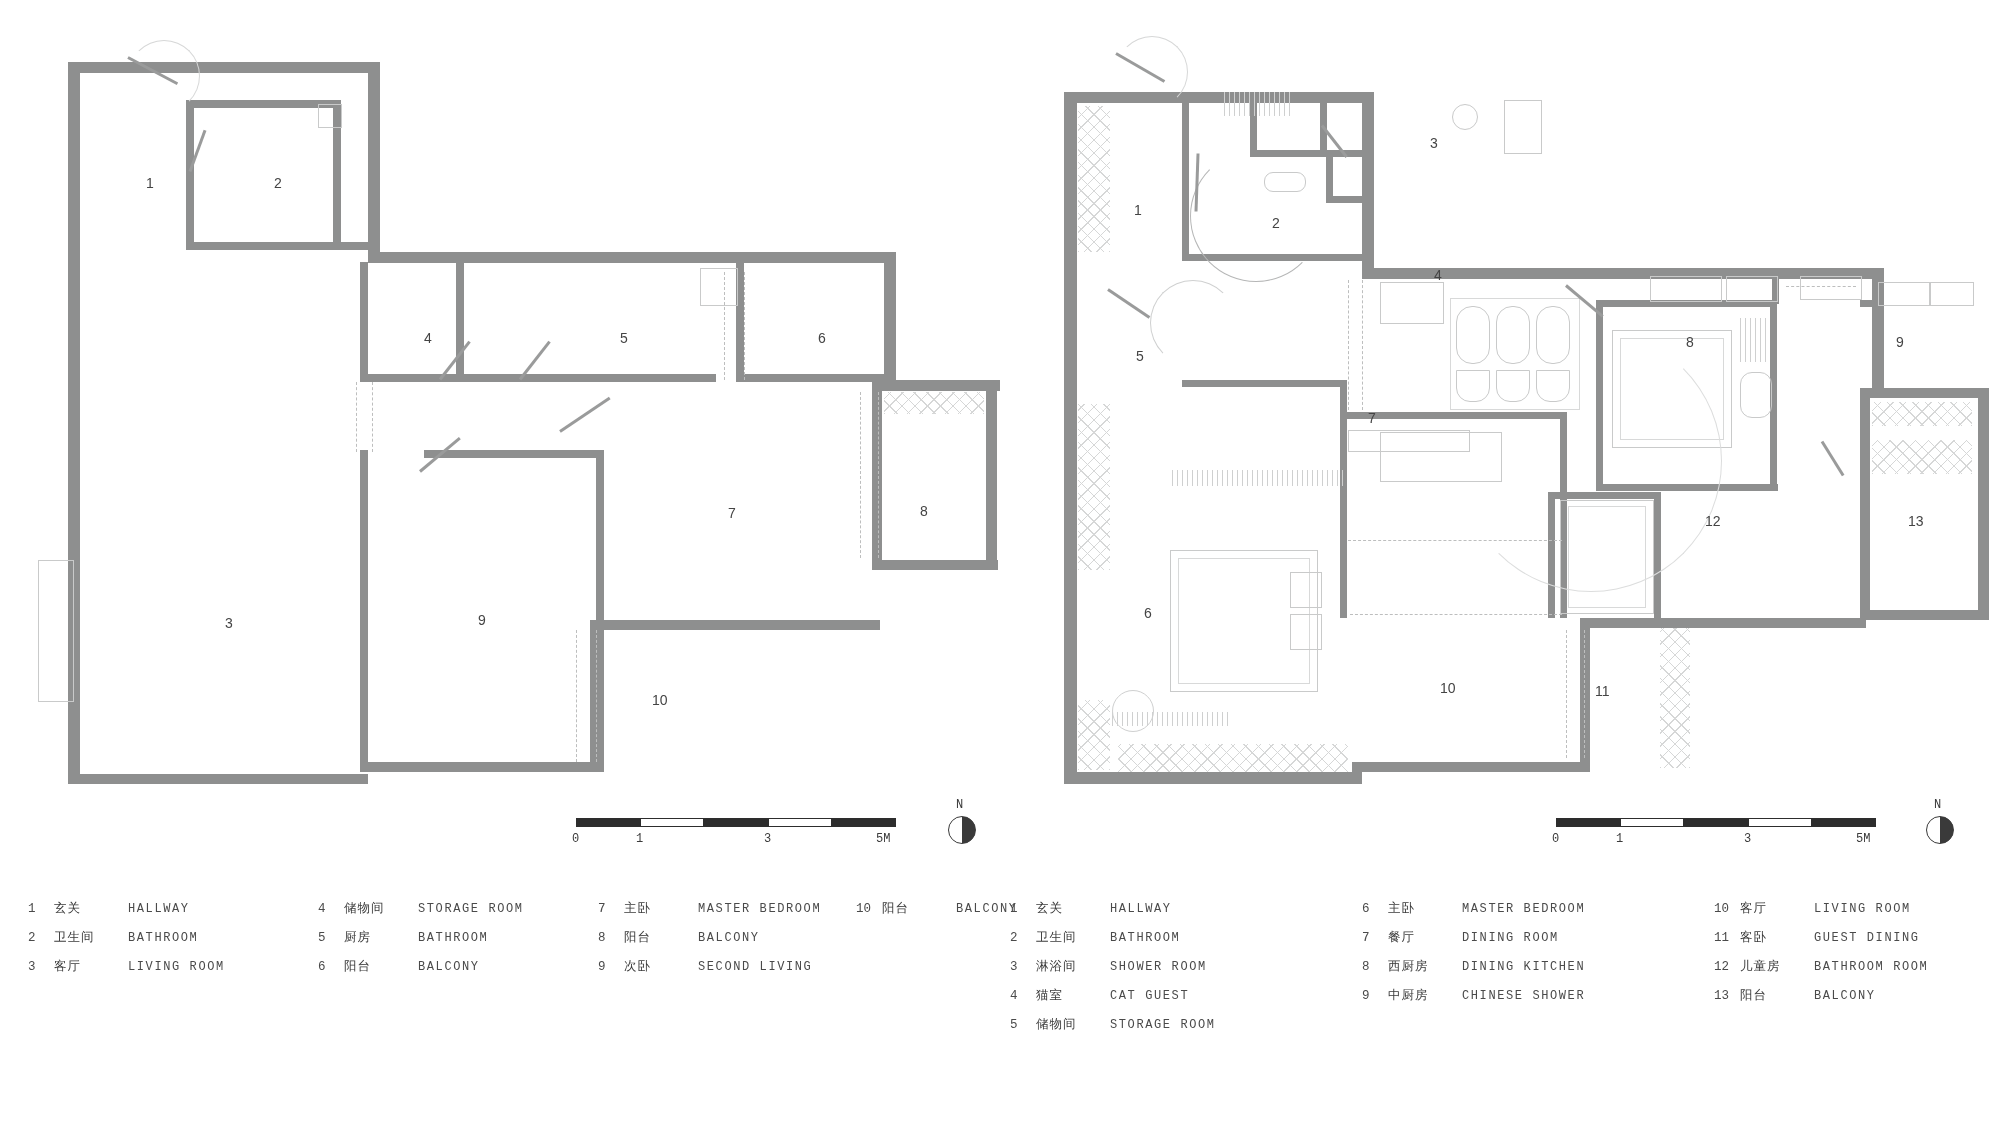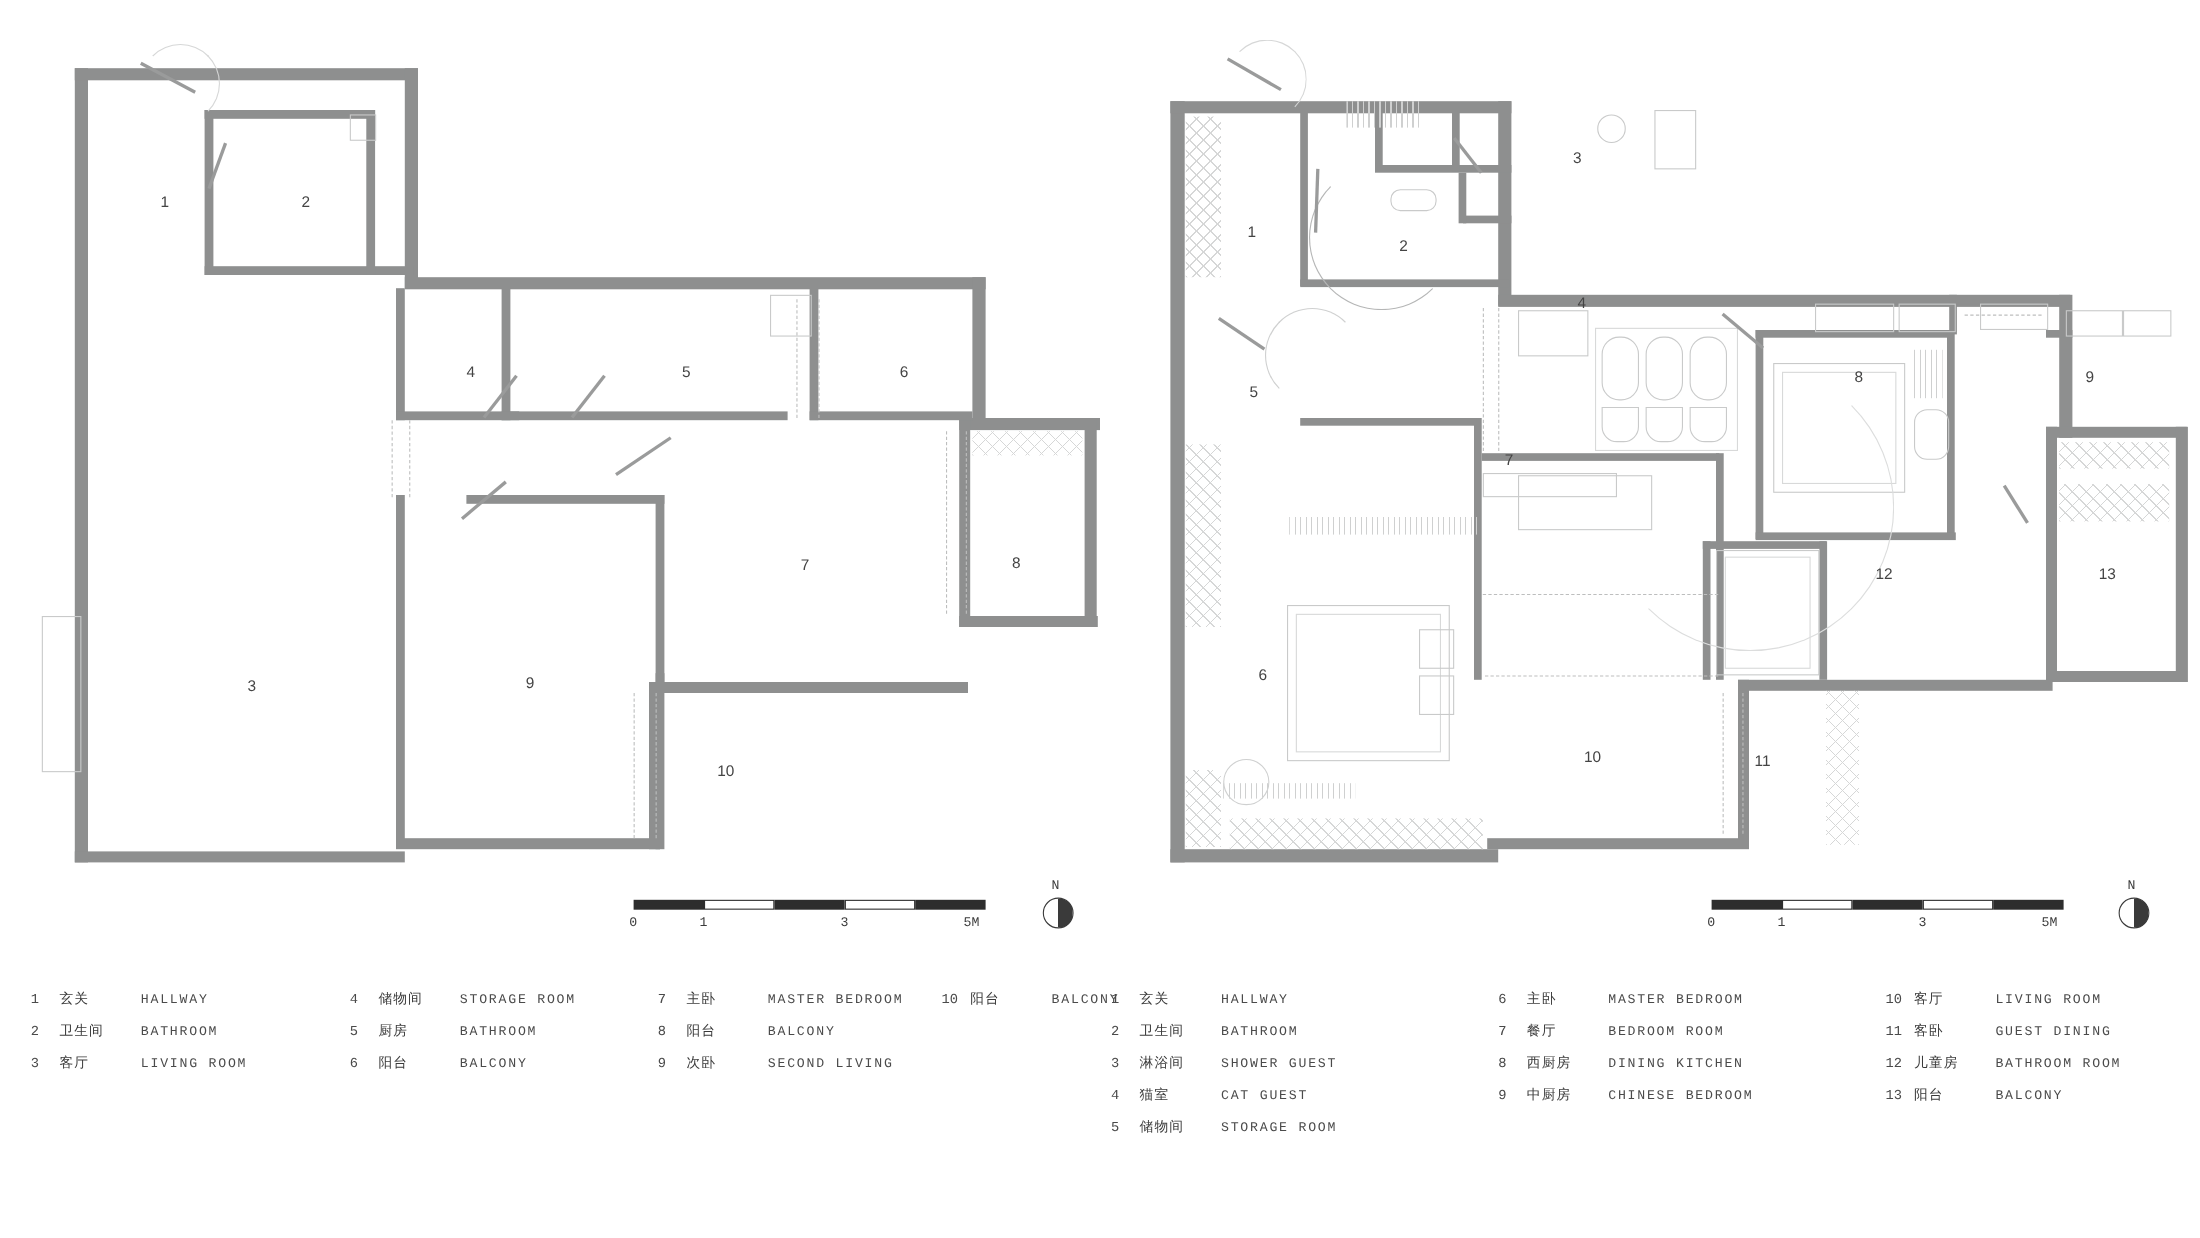--- a/index.html
+++ b/index.html
@@ -344,21 +344,21 @@
           <span class="lg-en">HALLWAY</span>
         </div>
         <div class="legend-row">
           <span class="lg-idx">2</span>
           <span class="lg-cn">卫生间</span>
           <span class="lg-en">BATHROOM</span>
         </div>
         <div class="legend-row">
           <span class="lg-idx">3</span>
           <span class="lg-cn">淋浴间</span>
-          <span class="lg-en">SHOWER GUEST</span>
+          <span class="lg-en">SHOWER ROOM</span>
         </div>
         <div class="legend-row">
           <span class="lg-idx">4</span>
           <span class="lg-cn">猫室</span>
           <span class="lg-en">CAT GUEST</span>
         </div>
         <div class="legend-row">
           <span class="lg-idx">5</span>
           <span class="lg-cn">储物间</span>
           <span class="lg-en">STORAGE ROOM</span>
@@ -366,31 +366,31 @@
       </div>
       <div class="legend-col" style="left:352px;top:0px;">
         <div class="legend-row">
           <span class="lg-idx">6</span>
           <span class="lg-cn">主卧</span>
           <span class="lg-en">MASTER BEDROOM</span>
         </div>
         <div class="legend-row">
           <span class="lg-idx">7</span>
           <span class="lg-cn">餐厅</span>
-          <span class="lg-en">BEDROOM ROOM</span>
+          <span class="lg-en">DINING ROOM</span>
         </div>
         <div class="legend-row">
           <span class="lg-idx">8</span>
           <span class="lg-cn">西厨房</span>
           <span class="lg-en">DINING KITCHEN</span>
         </div>
         <div class="legend-row">
           <span class="lg-idx">9</span>
           <span class="lg-cn">中厨房</span>
-          <span class="lg-en">CHINESE BEDROOM</span>
+          <span class="lg-en">CHINESE SHOWER</span>
         </div>
       </div>
       <div class="legend-col" style="left:704px;top:0px;">
         <div class="legend-row">
           <span class="lg-idx">10</span>
           <span class="lg-cn">客厅</span>
           <span class="lg-en">LIVING ROOM</span>
         </div>
         <div class="legend-row">
           <span class="lg-idx">11</span>

